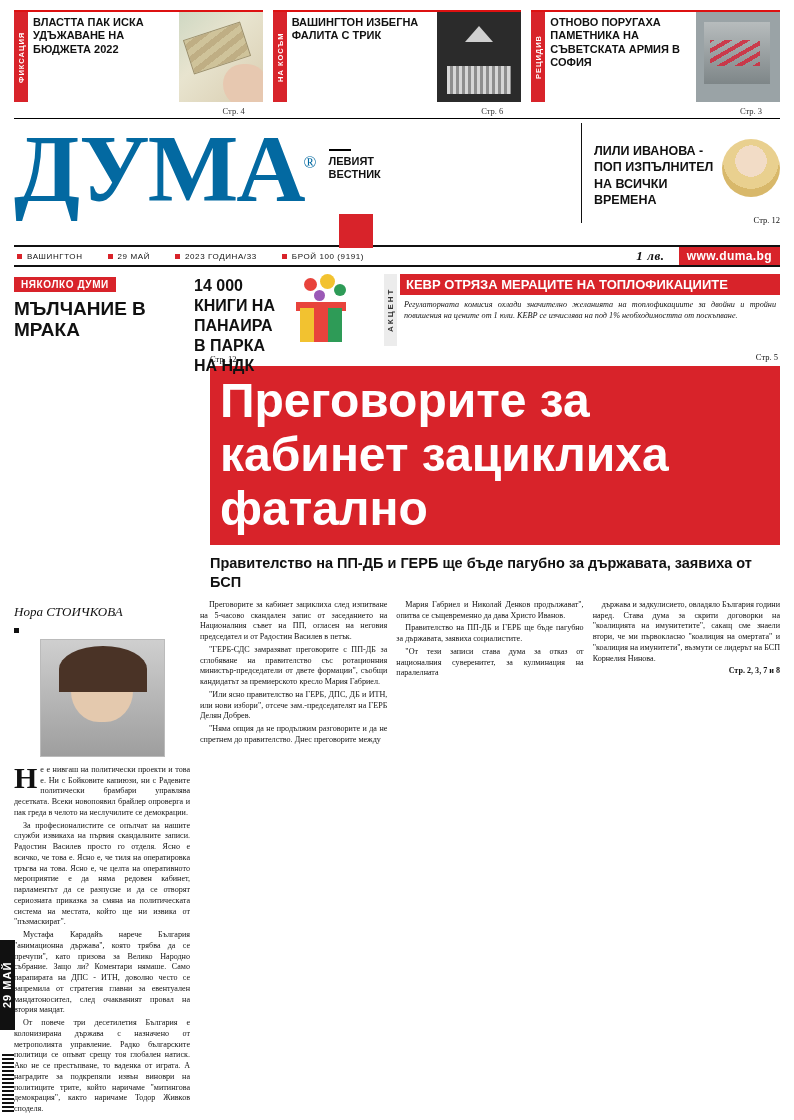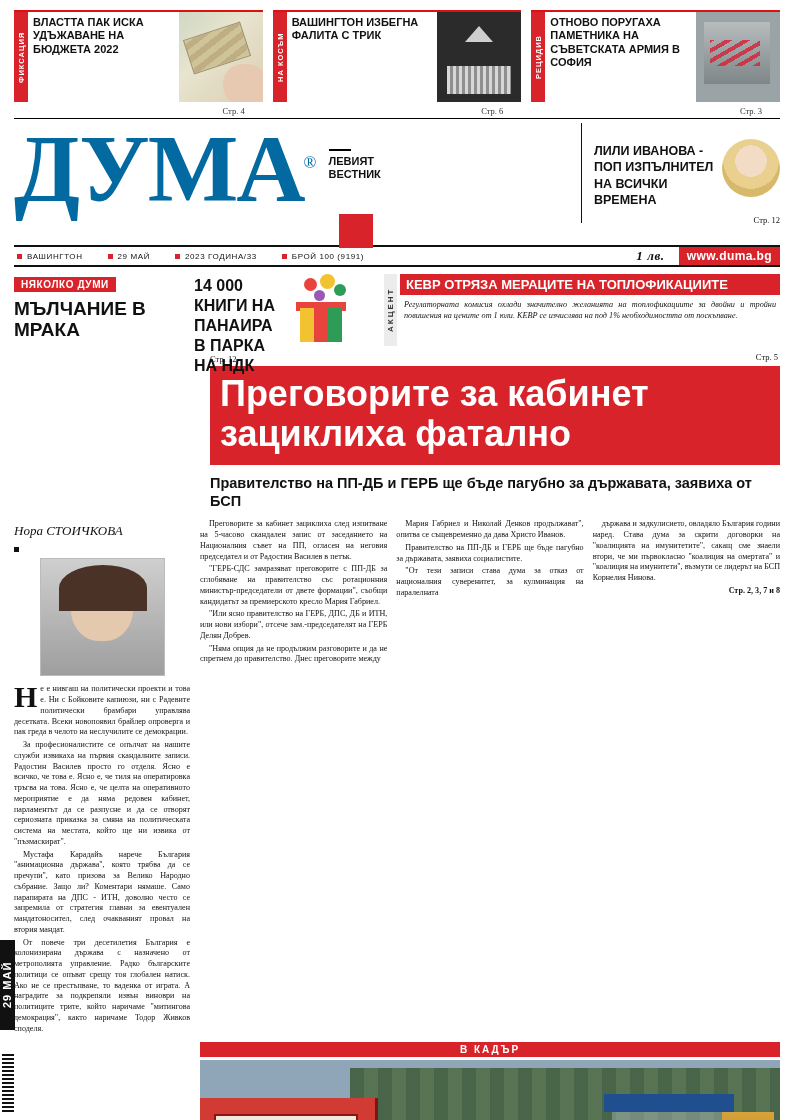--- a/index.html
+++ b/index.html
@@ -120,21 +120,21 @@
     display:flex; align-items:center; justify-content:center; color:#333; }
   .kevr-title { background:#d8232a; color:#fff; font-family:"Liberation Sans",sans-serif;
     font-weight:bold; font-size:13px; padding:3px 6px; text-transform:uppercase; }
   .kevr-body { font-size:8.2px; line-height:1.32; text-align:justify; padding:5px 4px 0 4px;
     font-style:italic; }
   .deck-col3 .pg { position:absolute; right:2px; bottom:-2px; font-size:8.5px; }
 
   
   .headline-wrap { margin-top:6px; margin-left:196px; }
   .headline { background:#d8232a; color:#fff; font-family:"Liberation Sans",sans-serif;
-    font-weight:bold; font-size:36px; line-height:1.12; padding:8px 10px 10px 10px;
+    font-weight:bold; font-size:48px; line-height:1.12; padding:8px 10px 10px 10px;
     text-transform:none; }
   .subhead { font-family:"Liberation Sans",sans-serif; font-weight:bold; font-size:14.5px;
     line-height:1.3; margin-top:9px; }
 
   
   .content { display:flex; gap:10px; margin-top:8px; }
   .col-left { width:176px; position:relative; }
   .byline { font-size:13px; font-style:italic; margin-top:4px; }
   .sq-small { width:5px;height:5px;background:#111; margin:8px 0 4px 0; }
   .portrait { width:125px; height:118px; margin:6px auto 8px auto;

